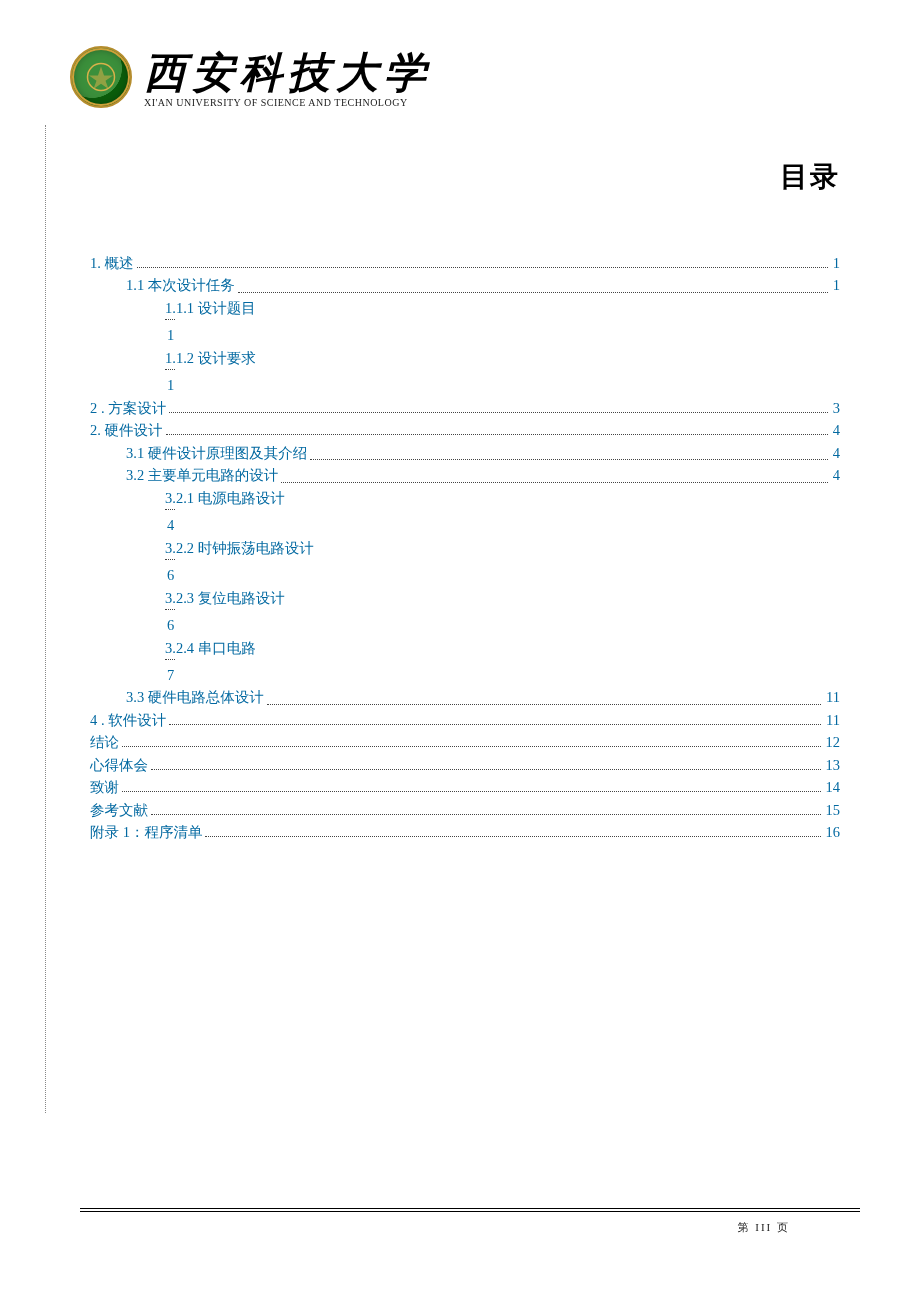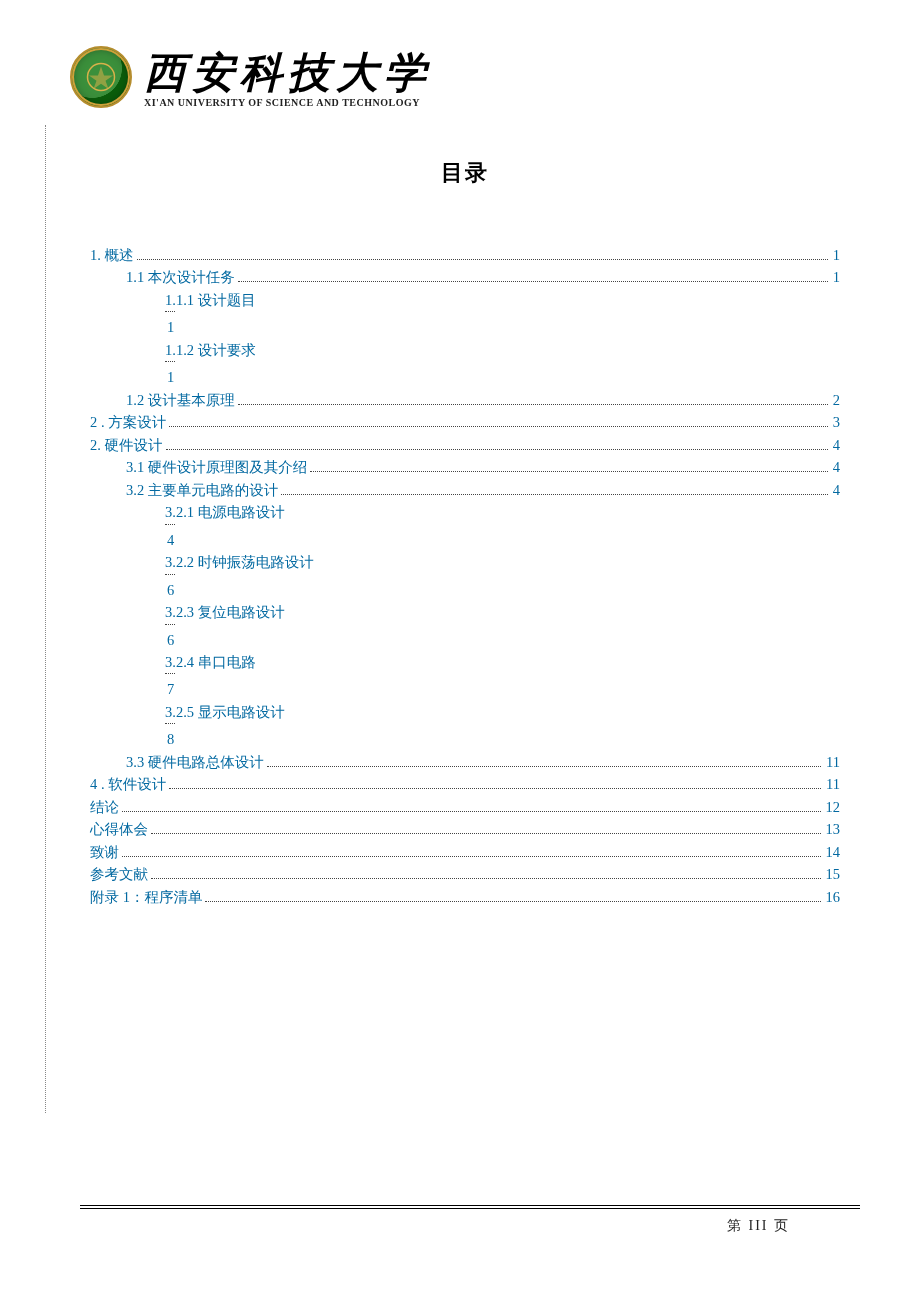--- a/index.html
+++ b/index.html
@@ -41,21 +41,20 @@
     letter-spacing: 6px;
     color: #000;
     line-height: 1;
     font-style: italic;
   }
   .uni-sub {
     font-size: 10px;
     letter-spacing: 0.5px;
     color: #222;
     margin-top: 3px;
-    font-weight: bold;
   }
   .header-right {
     flex:1;
     display:flex;
     align-items:flex-end;
     padding-bottom:6px;
     padding-left: 8px;
   }
   .header-title {
     font-family: "SimSun","宋体",serif;
@@ -65,22 +64,22 @@
     border-bottom: 2px solid #000;
     padding: 0 2px 2px 2px;
     width: 100%;
     display:flex;
   }
   .main {
     margin-top: 50px;
     padding: 0 20px 0 30px;
   }
   .toc-title {
-    text-align:center;
-    font-size: 22px;
+    text-align:right;
+    font-size: 28px;
     font-weight: bold;
     font-family: "SimHei","黑体","SimSun",serif;
     margin-bottom: 56px;
     letter-spacing: 2px;
   }
   .toc { font-size: 14.5px; color:#0369a1; }
   .toc-row {
     display:flex;
     align-items: baseline;
     line-height: 1.55;
@@ -88,31 +87,31 @@
   }
   .toc-row .label { white-space: nowrap; }
   .toc-row .dots {
     flex:1;
     border-bottom: 1.5px dotted #444;
     margin: 0 3px 4px 3px;
     min-width: 10px;
   }
   .toc-row .pg { white-space: nowrap; padding-left:2px; }
   .lvl-1 { padding-left: 0px; }
-  .lvl-2 { padding-left: 36px; }
+  .lvl-2 { padding-left: 36px; align-items: flex-end; }
   .lvl-3 { padding-left: 72px; flex-direction: column; }
   .footer {
     position:absolute;
     left: 80px; right: 60px; bottom: 68px;
   }
   .footer-rule-top { border-top: 1.5px solid #000; height:0; margin-bottom: 2px;}
   .footer-rule-thin { border-top: 1px solid #000; height:0; margin-bottom: 8px;}
   .footer-text {
     text-align: right;
-    font-size: 14px;
+    font-size: 11px;
     font-family: "SimSun","宋体",serif;
     letter-spacing: 2px;
     padding-right: 70px;
     color:#222;
   }
 </style>
 </head>
 <body>
 
 <div class="page">
@@ -147,25 +146,20 @@
         <div class="toc-row lvl-3">
           <span class="label">1.1.1 设计题目</span>
           <span class="dots"></span>
           <span class="pg">1</span>
         </div>
         <div class="toc-row lvl-3">
           <span class="label">1.1.2 设计要求</span>
           <span class="dots"></span>
           <span class="pg">1</span>
         </div>
-        <div class="toc-row lvl-2">
-          <span class="label">1.2 设计基本原理</span>
-          <span class="dots"></span>
-          <span class="pg">2</span>
-        </div>
         <div class="toc-row lvl-1">
           <span class="label">2 . 方案设计</span>
           <span class="dots"></span>
           <span class="pg">3</span>
         </div>
         <div class="toc-row lvl-1">
           <span class="label">2.  硬件设计</span>
           <span class="dots"></span>
           <span class="pg">4</span>
         </div>
@@ -191,25 +185,20 @@
         </div>
         <div class="toc-row lvl-3">
           <span class="label">3.2.3 复位电路设计</span>
           <span class="dots"></span>
           <span class="pg">6</span>
         </div>
         <div class="toc-row lvl-3">
           <span class="label">3.2.4 串口电路</span>
           <span class="dots"></span>
           <span class="pg">7</span>
-        </div>
-        <div class="toc-row lvl-3">
-          <span class="label">3.2.5 显示电路设计</span>
-          <span class="dots"></span>
-          <span class="pg">8</span>
         </div>
         <div class="toc-row lvl-2">
           <span class="label">3.3 硬件电路总体设计</span>
           <span class="dots"></span>
           <span class="pg">11</span>
         </div>
         <div class="toc-row lvl-1">
           <span class="label">4 . 软件设计</span>
           <span class="dots"></span>
           <span class="pg">11</span>

